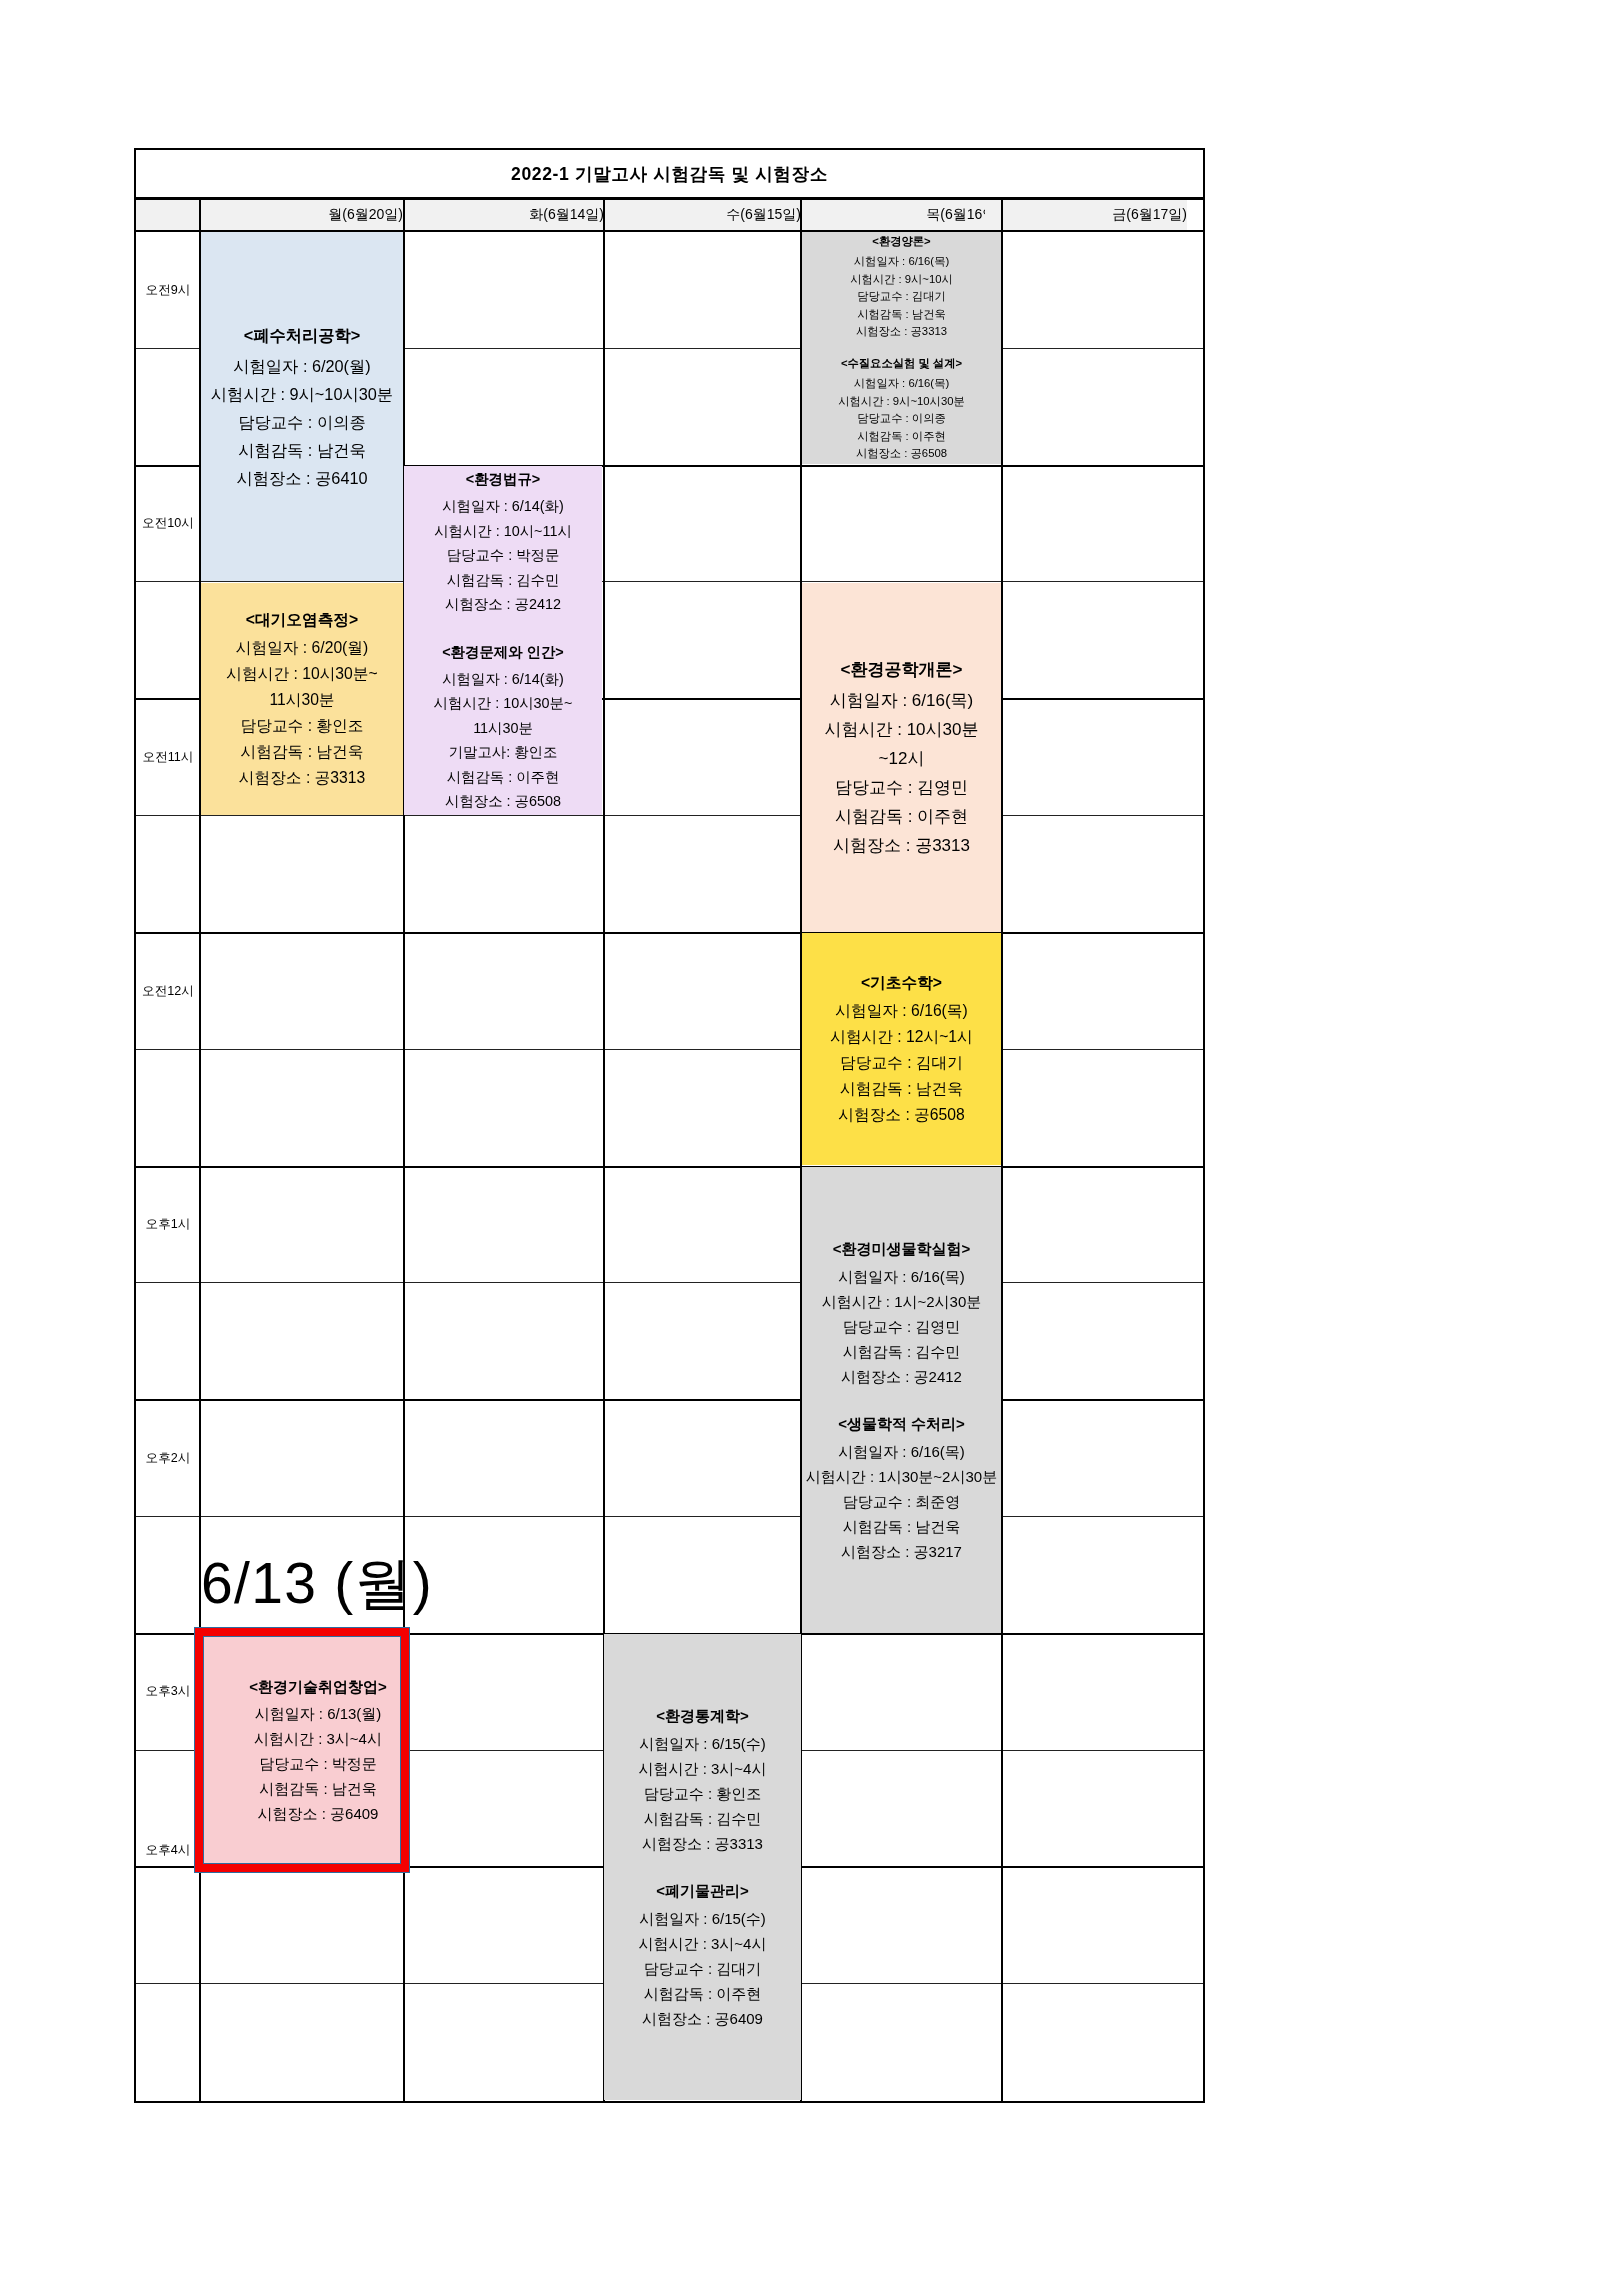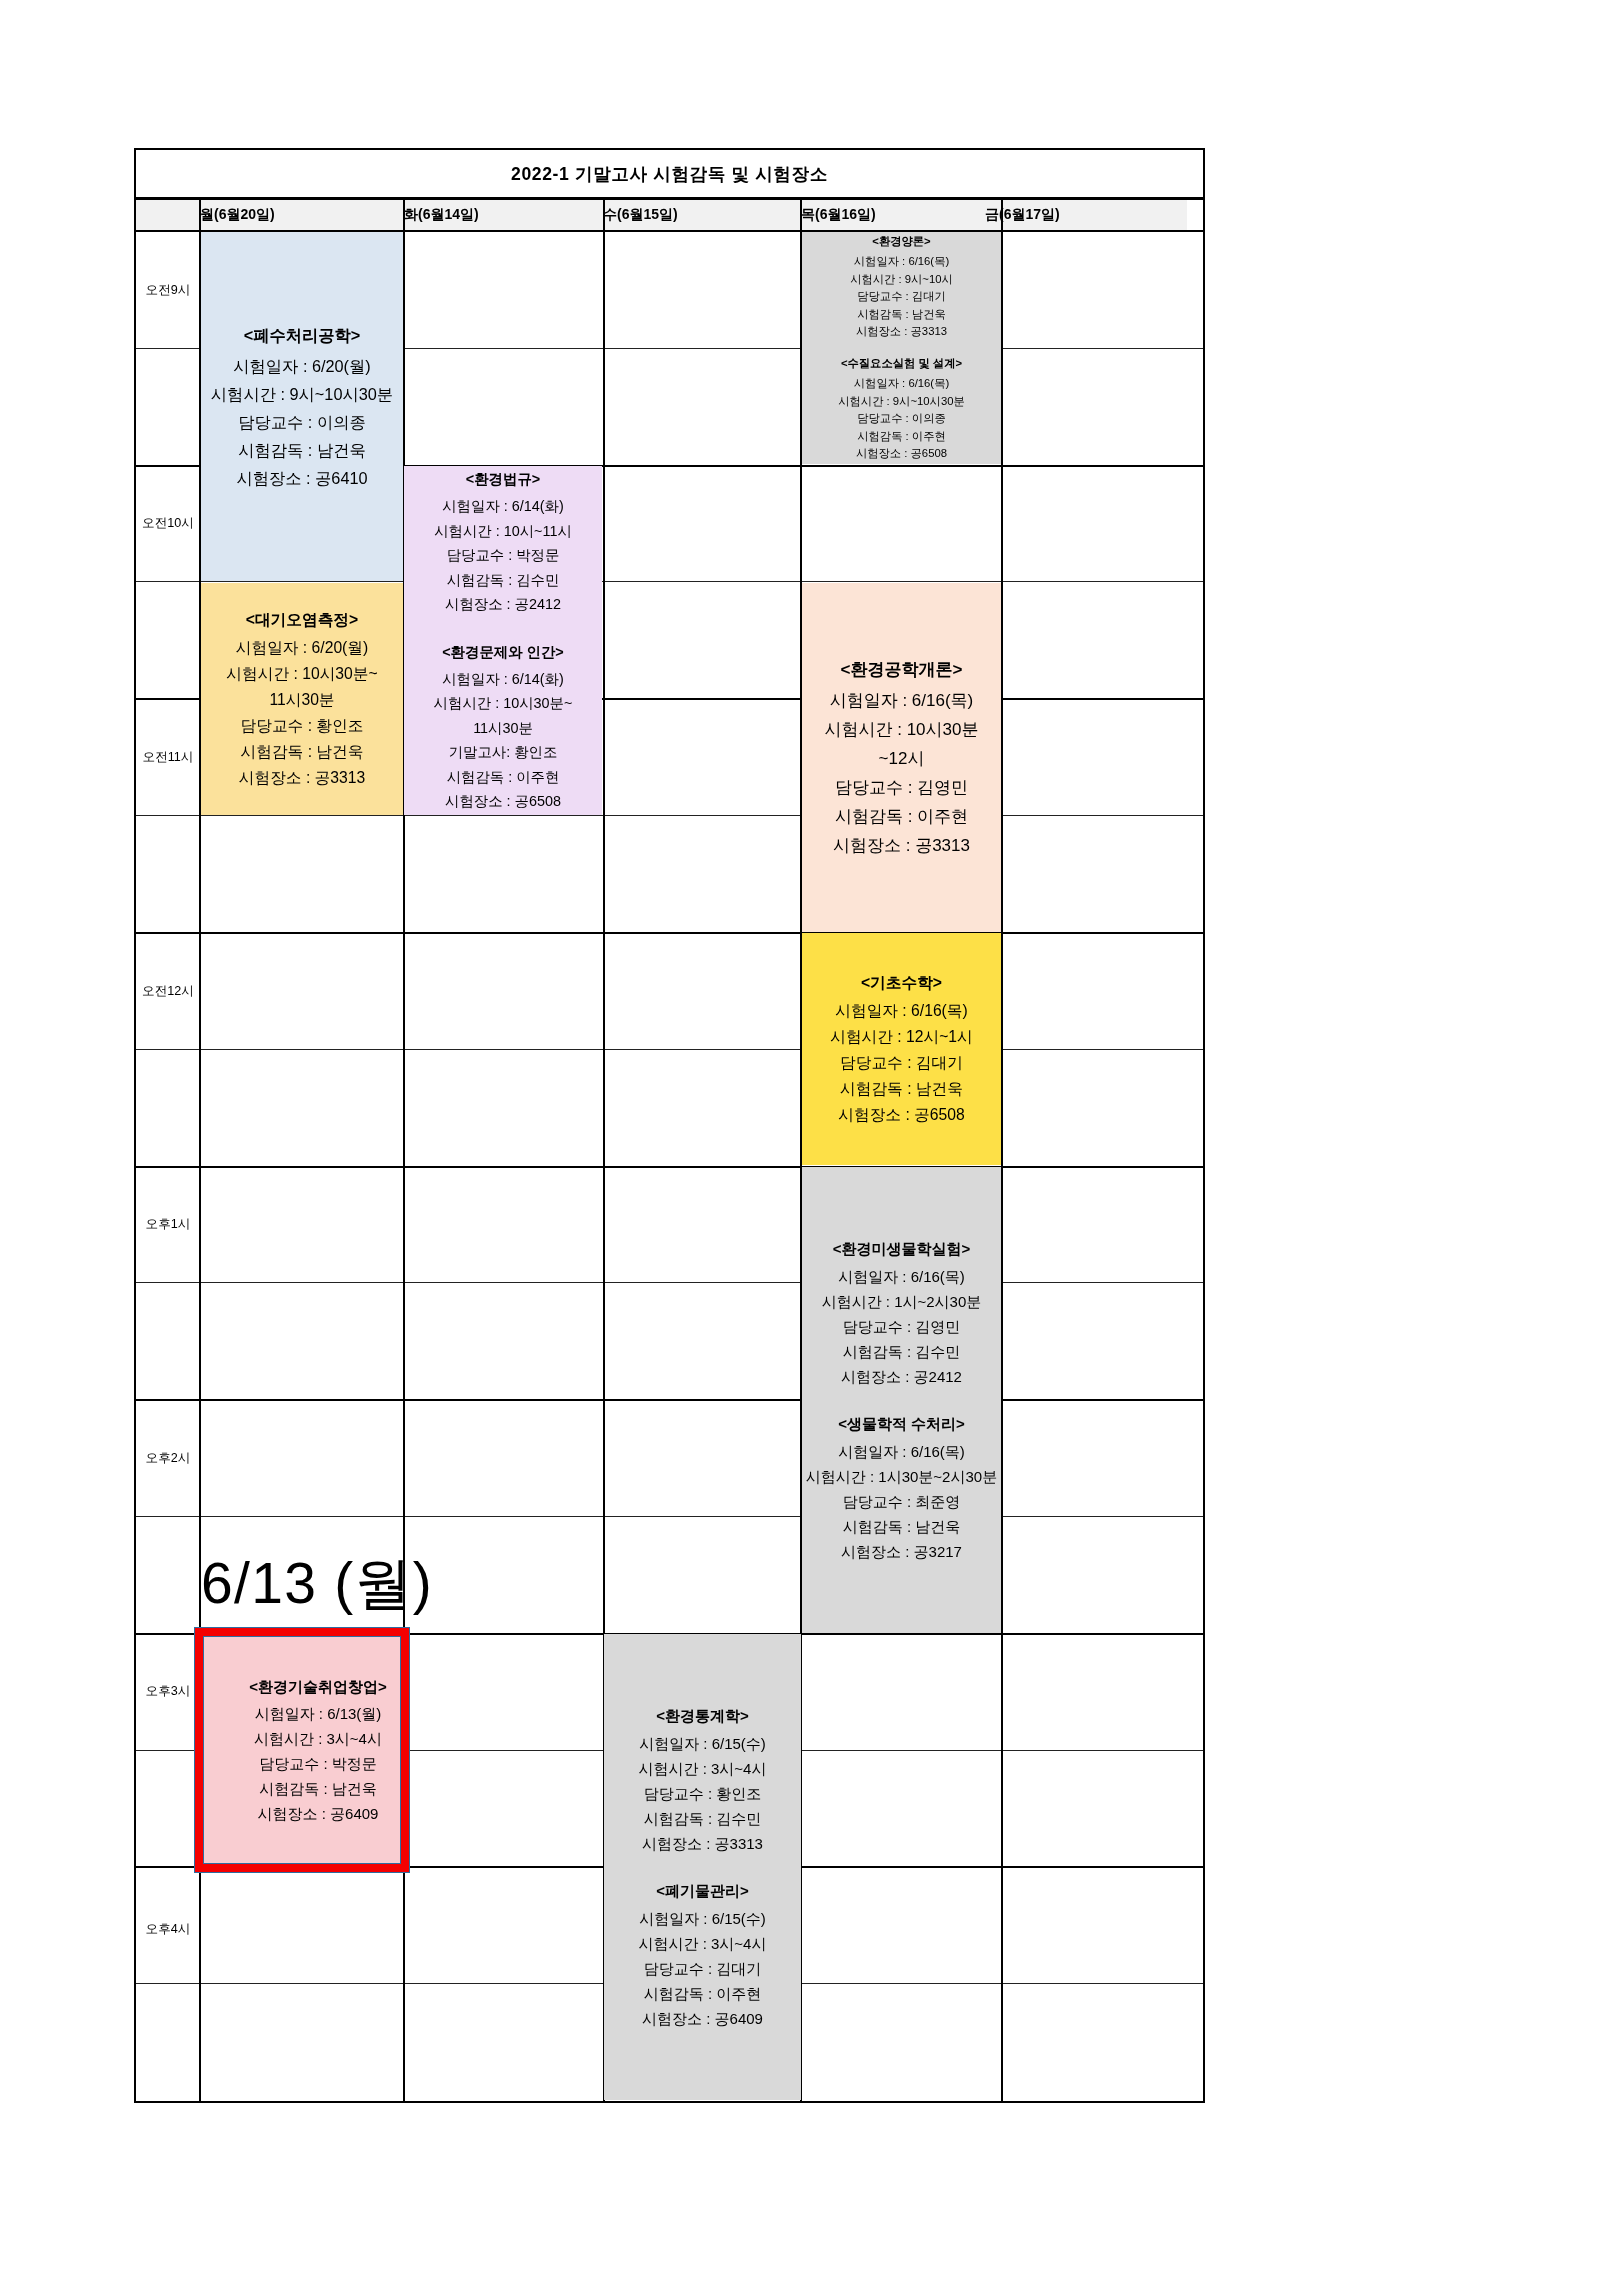--- a/index.html
+++ b/index.html
@@ -4,22 +4,22 @@
 <style>
   html,body{margin:0;padding:0;background:#fff;}
   .page{position:relative;width:1623px;height:2295px;background:#ffffff;overflow:hidden;
         font-family:"Liberation Sans","DejaVu Sans",sans-serif;color:#000;}
   .table{position:absolute;left:134px;top:148px;width:1067px;height:1951px;
          border:2.5px solid #000;background:#fff;}
   .title-row{position:absolute;left:0;top:0;width:100%;height:47px;
              display:flex;align-items:center;justify-content:center;
              font-size:17.6px;font-weight:600;letter-spacing:0.6px;}
   .hcell{position:absolute;top:47px;height:35px;background:#f1f1f1;
-         display:flex;align-items:center;justify-content:flex-start;
-         font-size:14px;font-weight:700;box-sizing:border-box;}
+         display:flex;align-items:center;justify-content:flex-end;
+         font-size:14px;font-weight:400;box-sizing:border-box;}
   .hline{position:absolute;left:0;width:100%;background:#000;z-index:3;}
   .hline.thin{background:#222;}
   .vline{position:absolute;width:1.9px;background:#000;z-index:3;}
   .time-label{position:absolute;left:0;width:64px;height:117px;
               display:flex;align-items:center;justify-content:center;
               font-size:12.6px;z-index:2;}
   .block{position:absolute;z-index:4;display:flex;flex-direction:column;
          justify-content:center;align-items:center;text-align:center;
          box-sizing:border-box;}
   .exam{width:100%;}
@@ -94,21 +94,21 @@
         <div class="vline" style="left: 467px; top: 47px; height: 1904px;"></div>
         <div class="vline" style="left: 664px; top: 47px; height: 1904px;"></div>
         <div class="vline" style="left: 865px; top: 47px; height: 1904px;"></div>
         <div class="time-label" style="top: 82px;">오전9시</div>
         <div class="time-label" style="top: 315px;">오전10시</div>
         <div class="time-label" style="top: 549px;">오전11시</div>
         <div class="time-label" style="top: 783px;">오전12시</div>
         <div class="time-label" style="top: 1016px;">오후1시</div>
         <div class="time-label" style="top: 1250px;">오후2시</div>
         <div class="time-label" style="top: 1483px;">오후3시</div>
-        <div class="time-label" style="top: 1721px;">오후4시</div>
+        <div class="time-label" style="top: 1642px;">오후4시</div>
         <div class="block b-mon-blue" style="left: 65px; top: 82px; width: 202px; height: 349px; background: rgb(219, 230, 242);">
           <div class="exam">
             <div class="exam-title">&lt;폐수처리공학&gt;</div>
             <div class="exam-line">시험일자 : 6/20(월)</div>
             <div class="exam-line">시험시간 : 9시~10시30분</div>
             <div class="exam-line">담당교수 : 이의종</div>
             <div class="exam-line">시험감독 : 남건욱</div>
             <div class="exam-line">시험장소 : 공6410</div>
           </div>
         </div>

